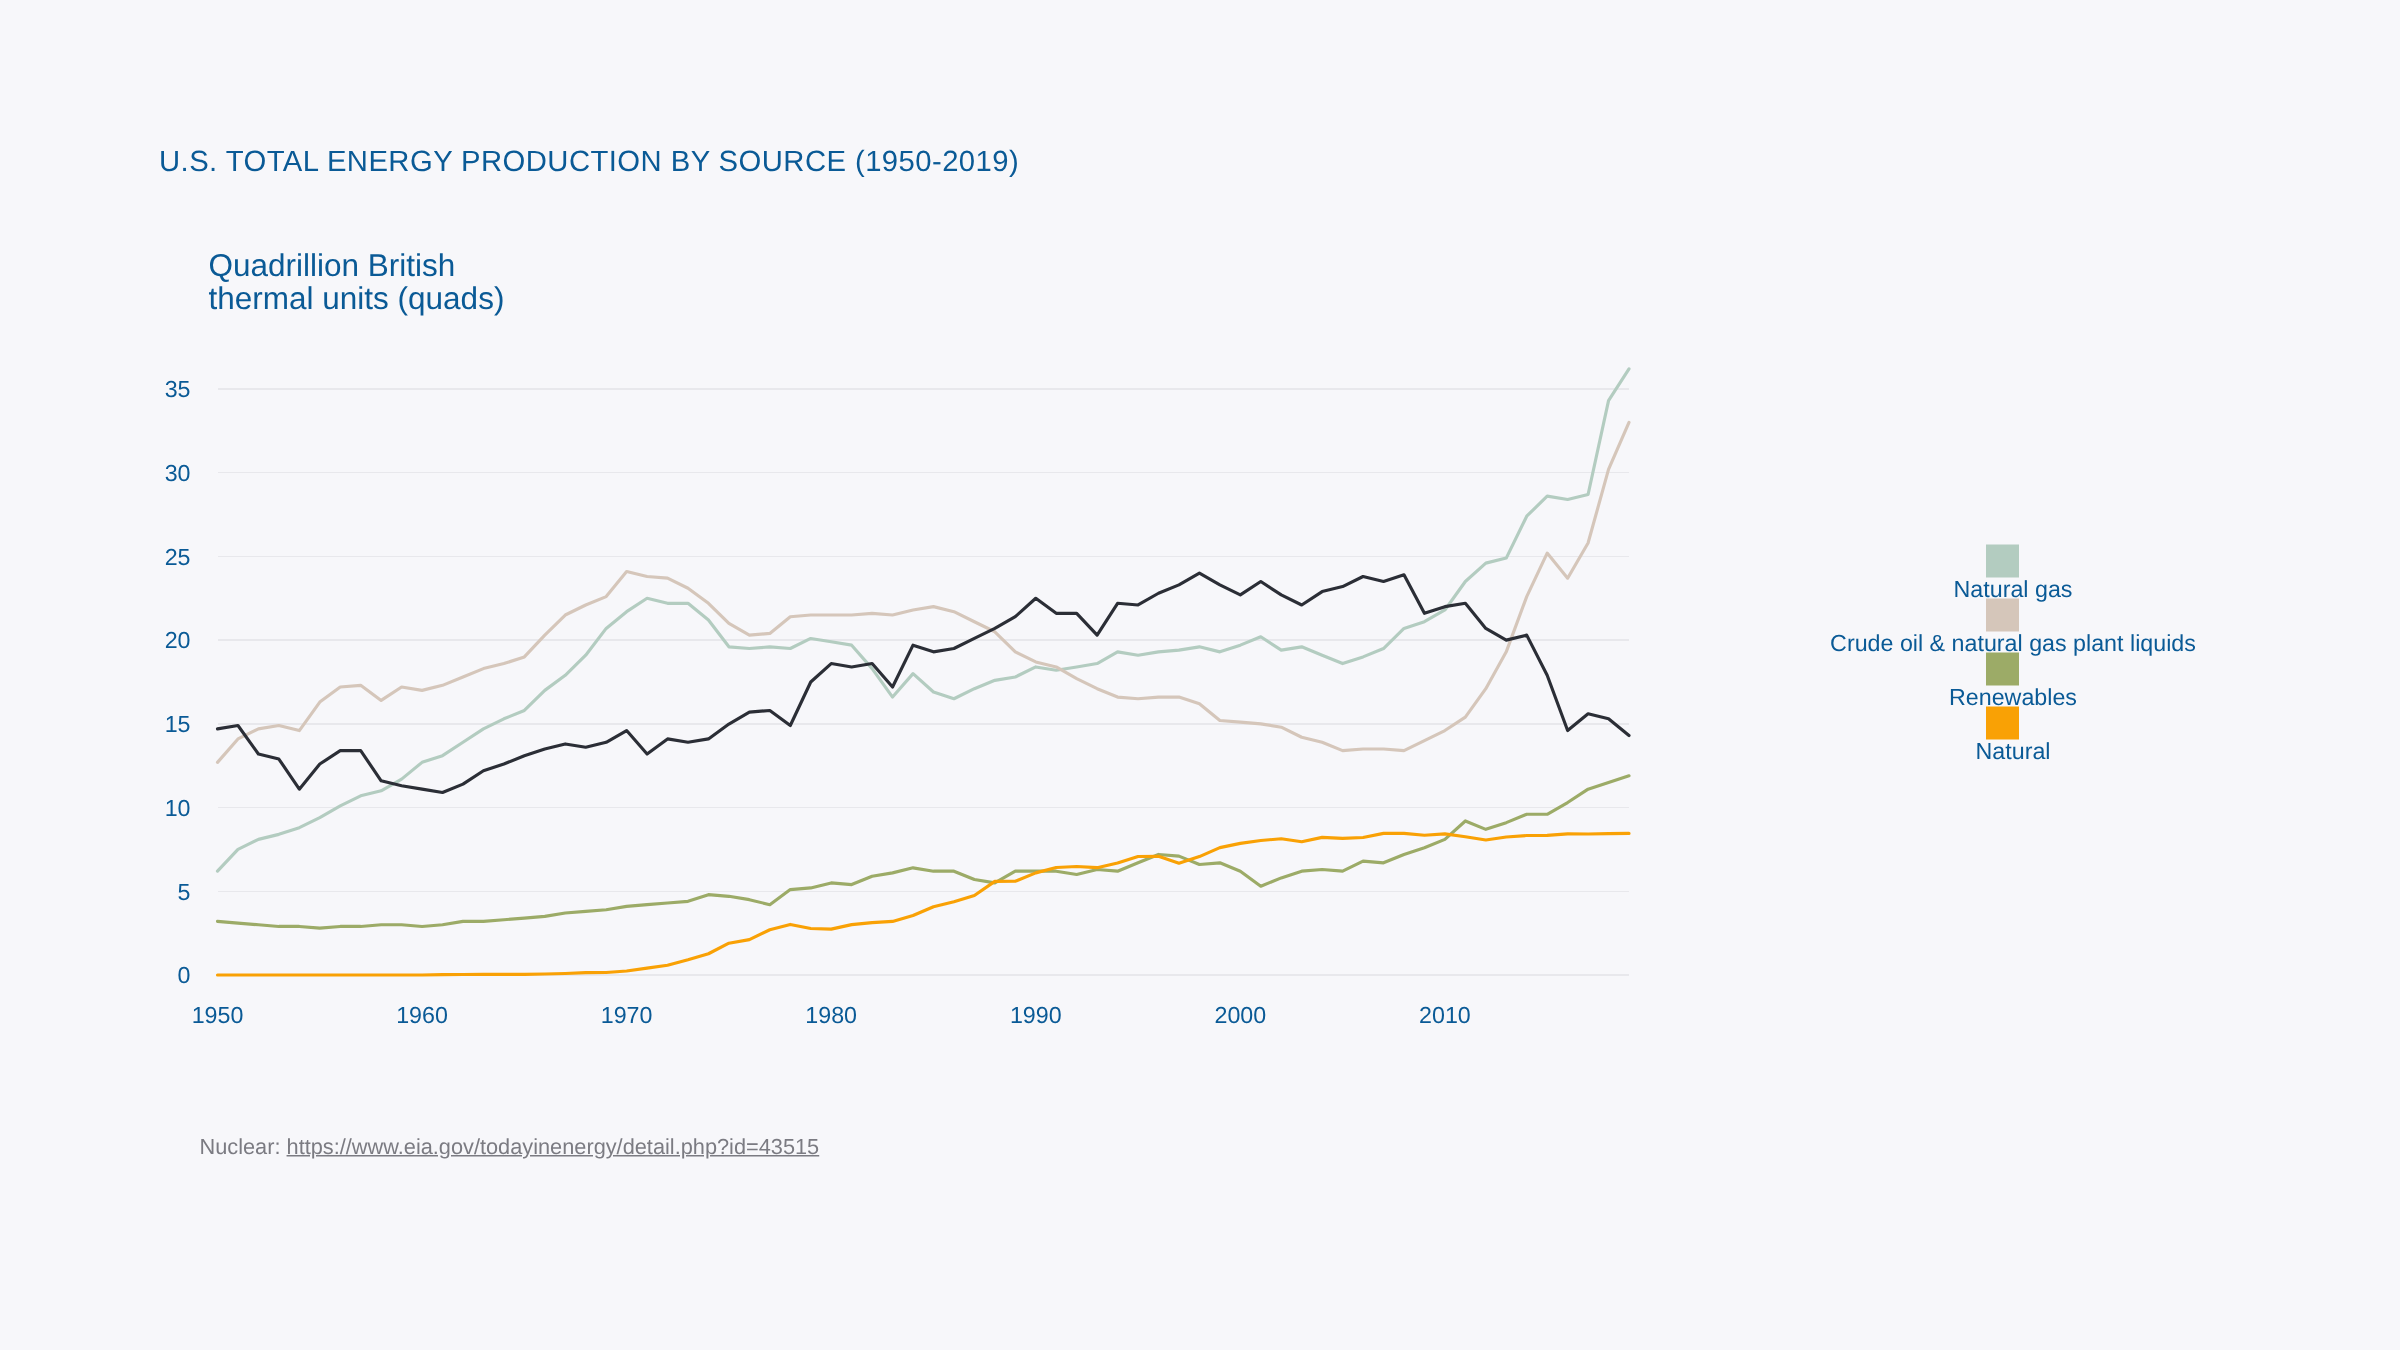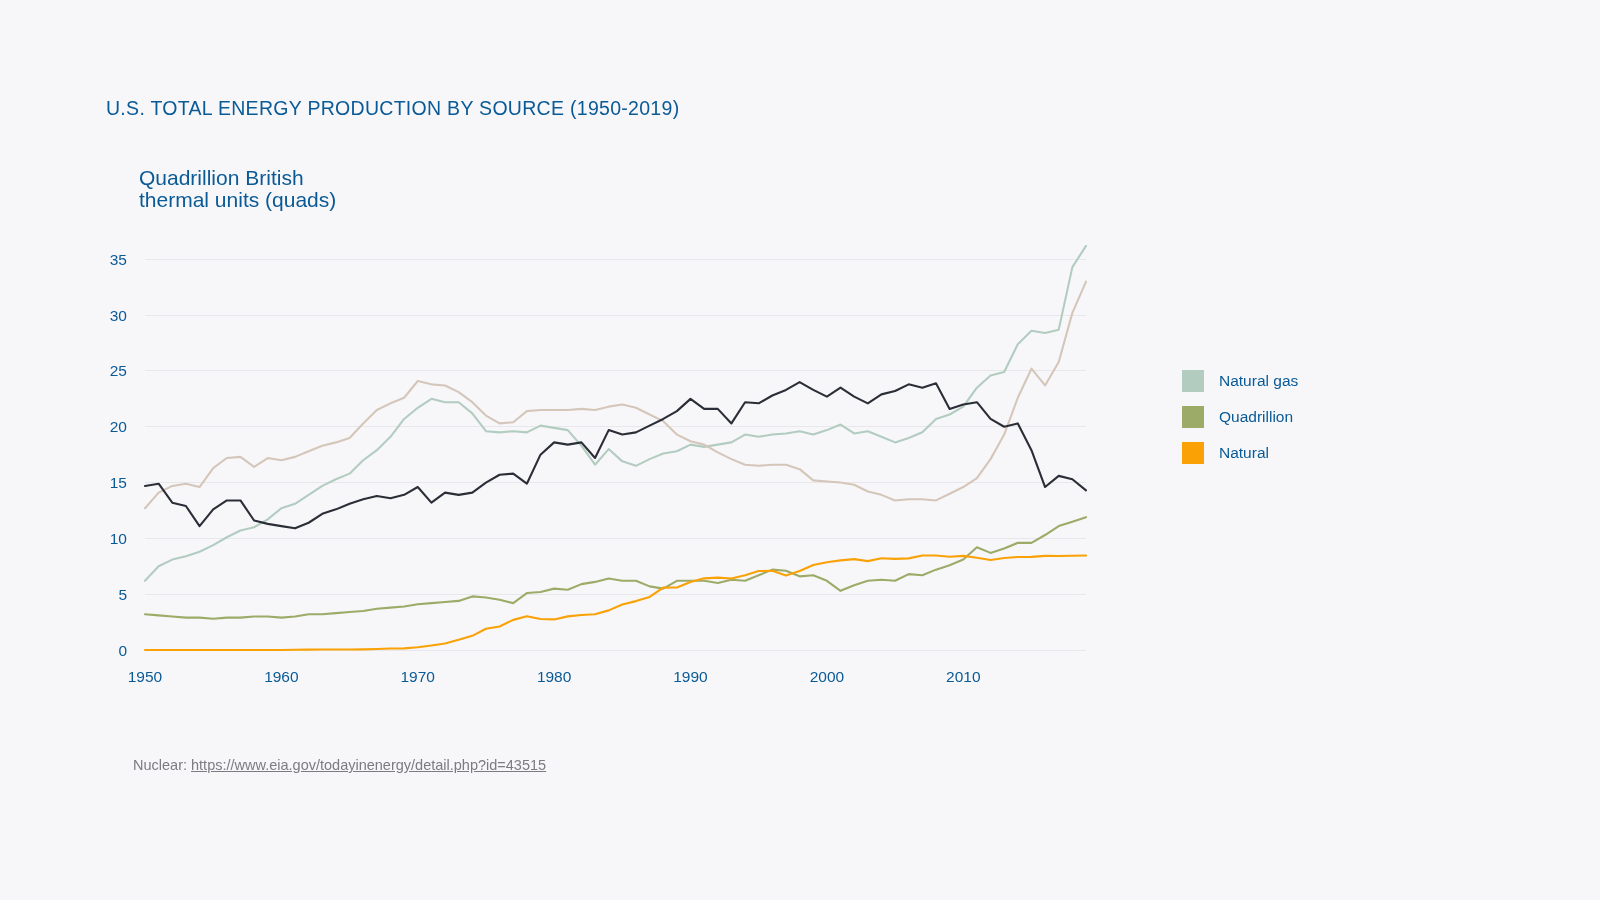--- a/index.html
+++ b/index.html
@@ -85,20 +85,21 @@
   #legend {
     position: absolute;
     left: 1182px;
     top: 363px;
     width: 320px;
   }
   .legend-item {
     display: flex;
     align-items: center;
     height: 36px;
+    flex-direction: column;
   }
   .legend-swatch {
     width: 22px;
     height: 22px;
     flex: 0 0 22px;
     margin-right: 15px;
   }
   .legend-label {
     font-size: 15.5px;
     color: #0a5a96;
@@ -170,22 +171,26 @@
         </g>
     </svg>
   </div>
 
   <div id="legend">
       <div class="legend-item">
         <span class="legend-swatch" style="background: rgb(179, 204, 192);"></span>
         <span class="legend-label">Natural gas</span>
       </div>
       <div class="legend-item">
+        <span class="legend-swatch" style="background: rgb(213, 198, 186);"></span>
+        <span class="legend-label">Crude oil &amp; natural gas plant liquids</span>
+      </div>
+      <div class="legend-item">
         <span class="legend-swatch" style="background: rgb(156, 171, 103);"></span>
-        <span class="legend-label">Quadrillion</span>
+        <span class="legend-label">Renewables</span>
       </div>
       <div class="legend-item">
         <span class="legend-swatch" style="background: rgb(249, 161, 5);"></span>
         <span class="legend-label">Natural</span>
       </div>
     </div>
 
   <div id="source-line">
     <span>Nuclear: </span><a id="source-link" href="#">https://www.eia.gov/todayinenergy/detail.php?id=43515</a>
   </div>

